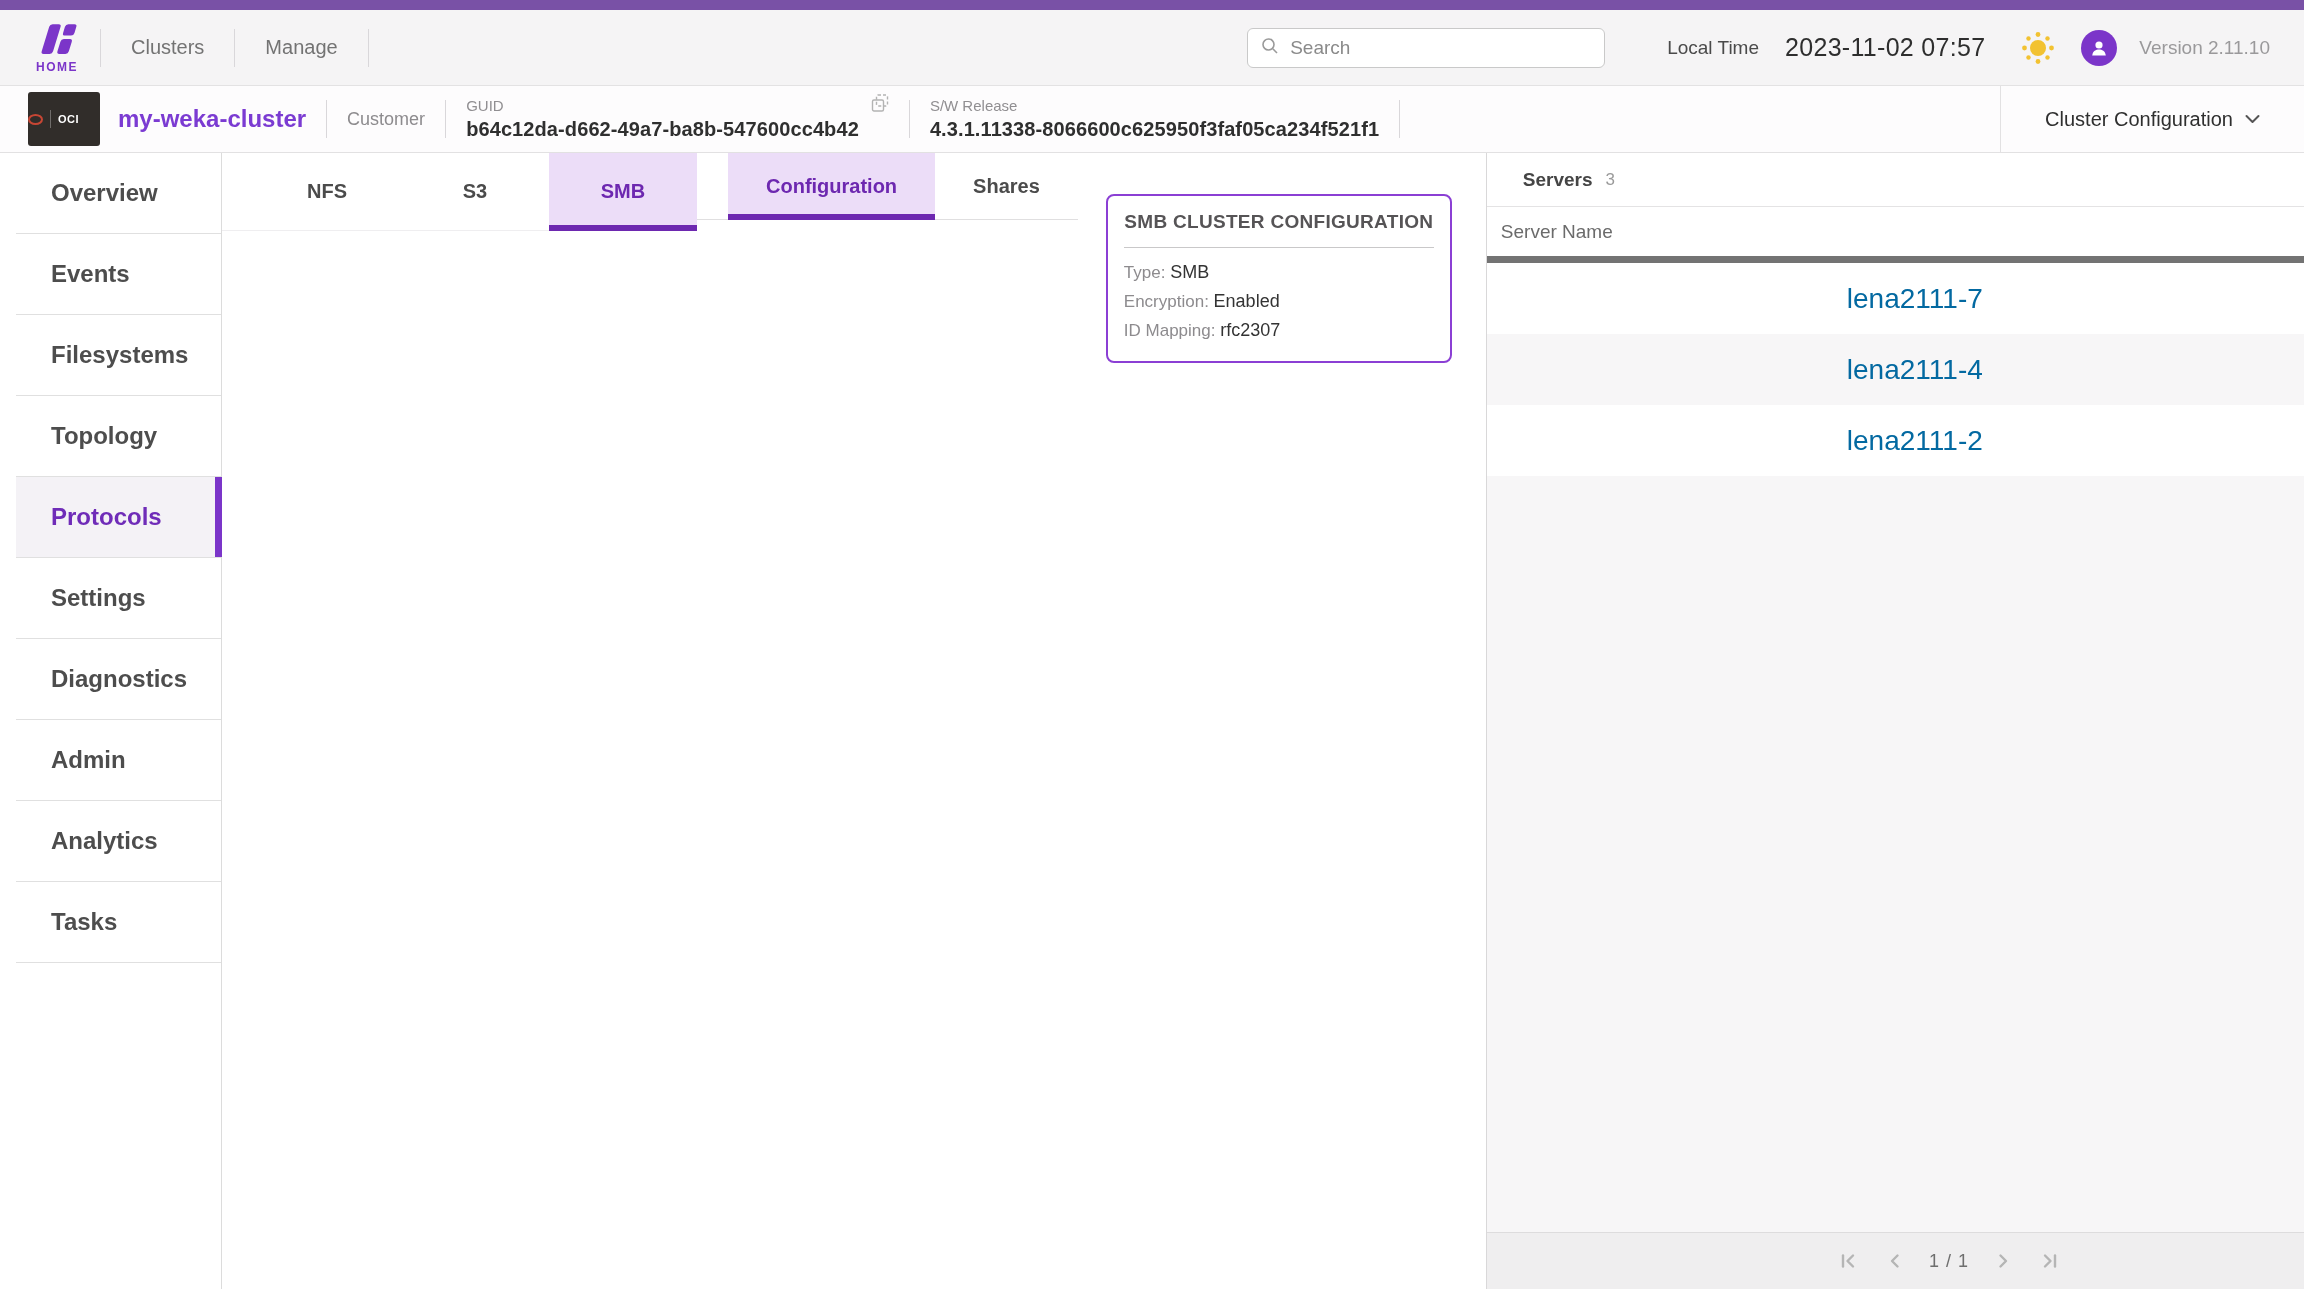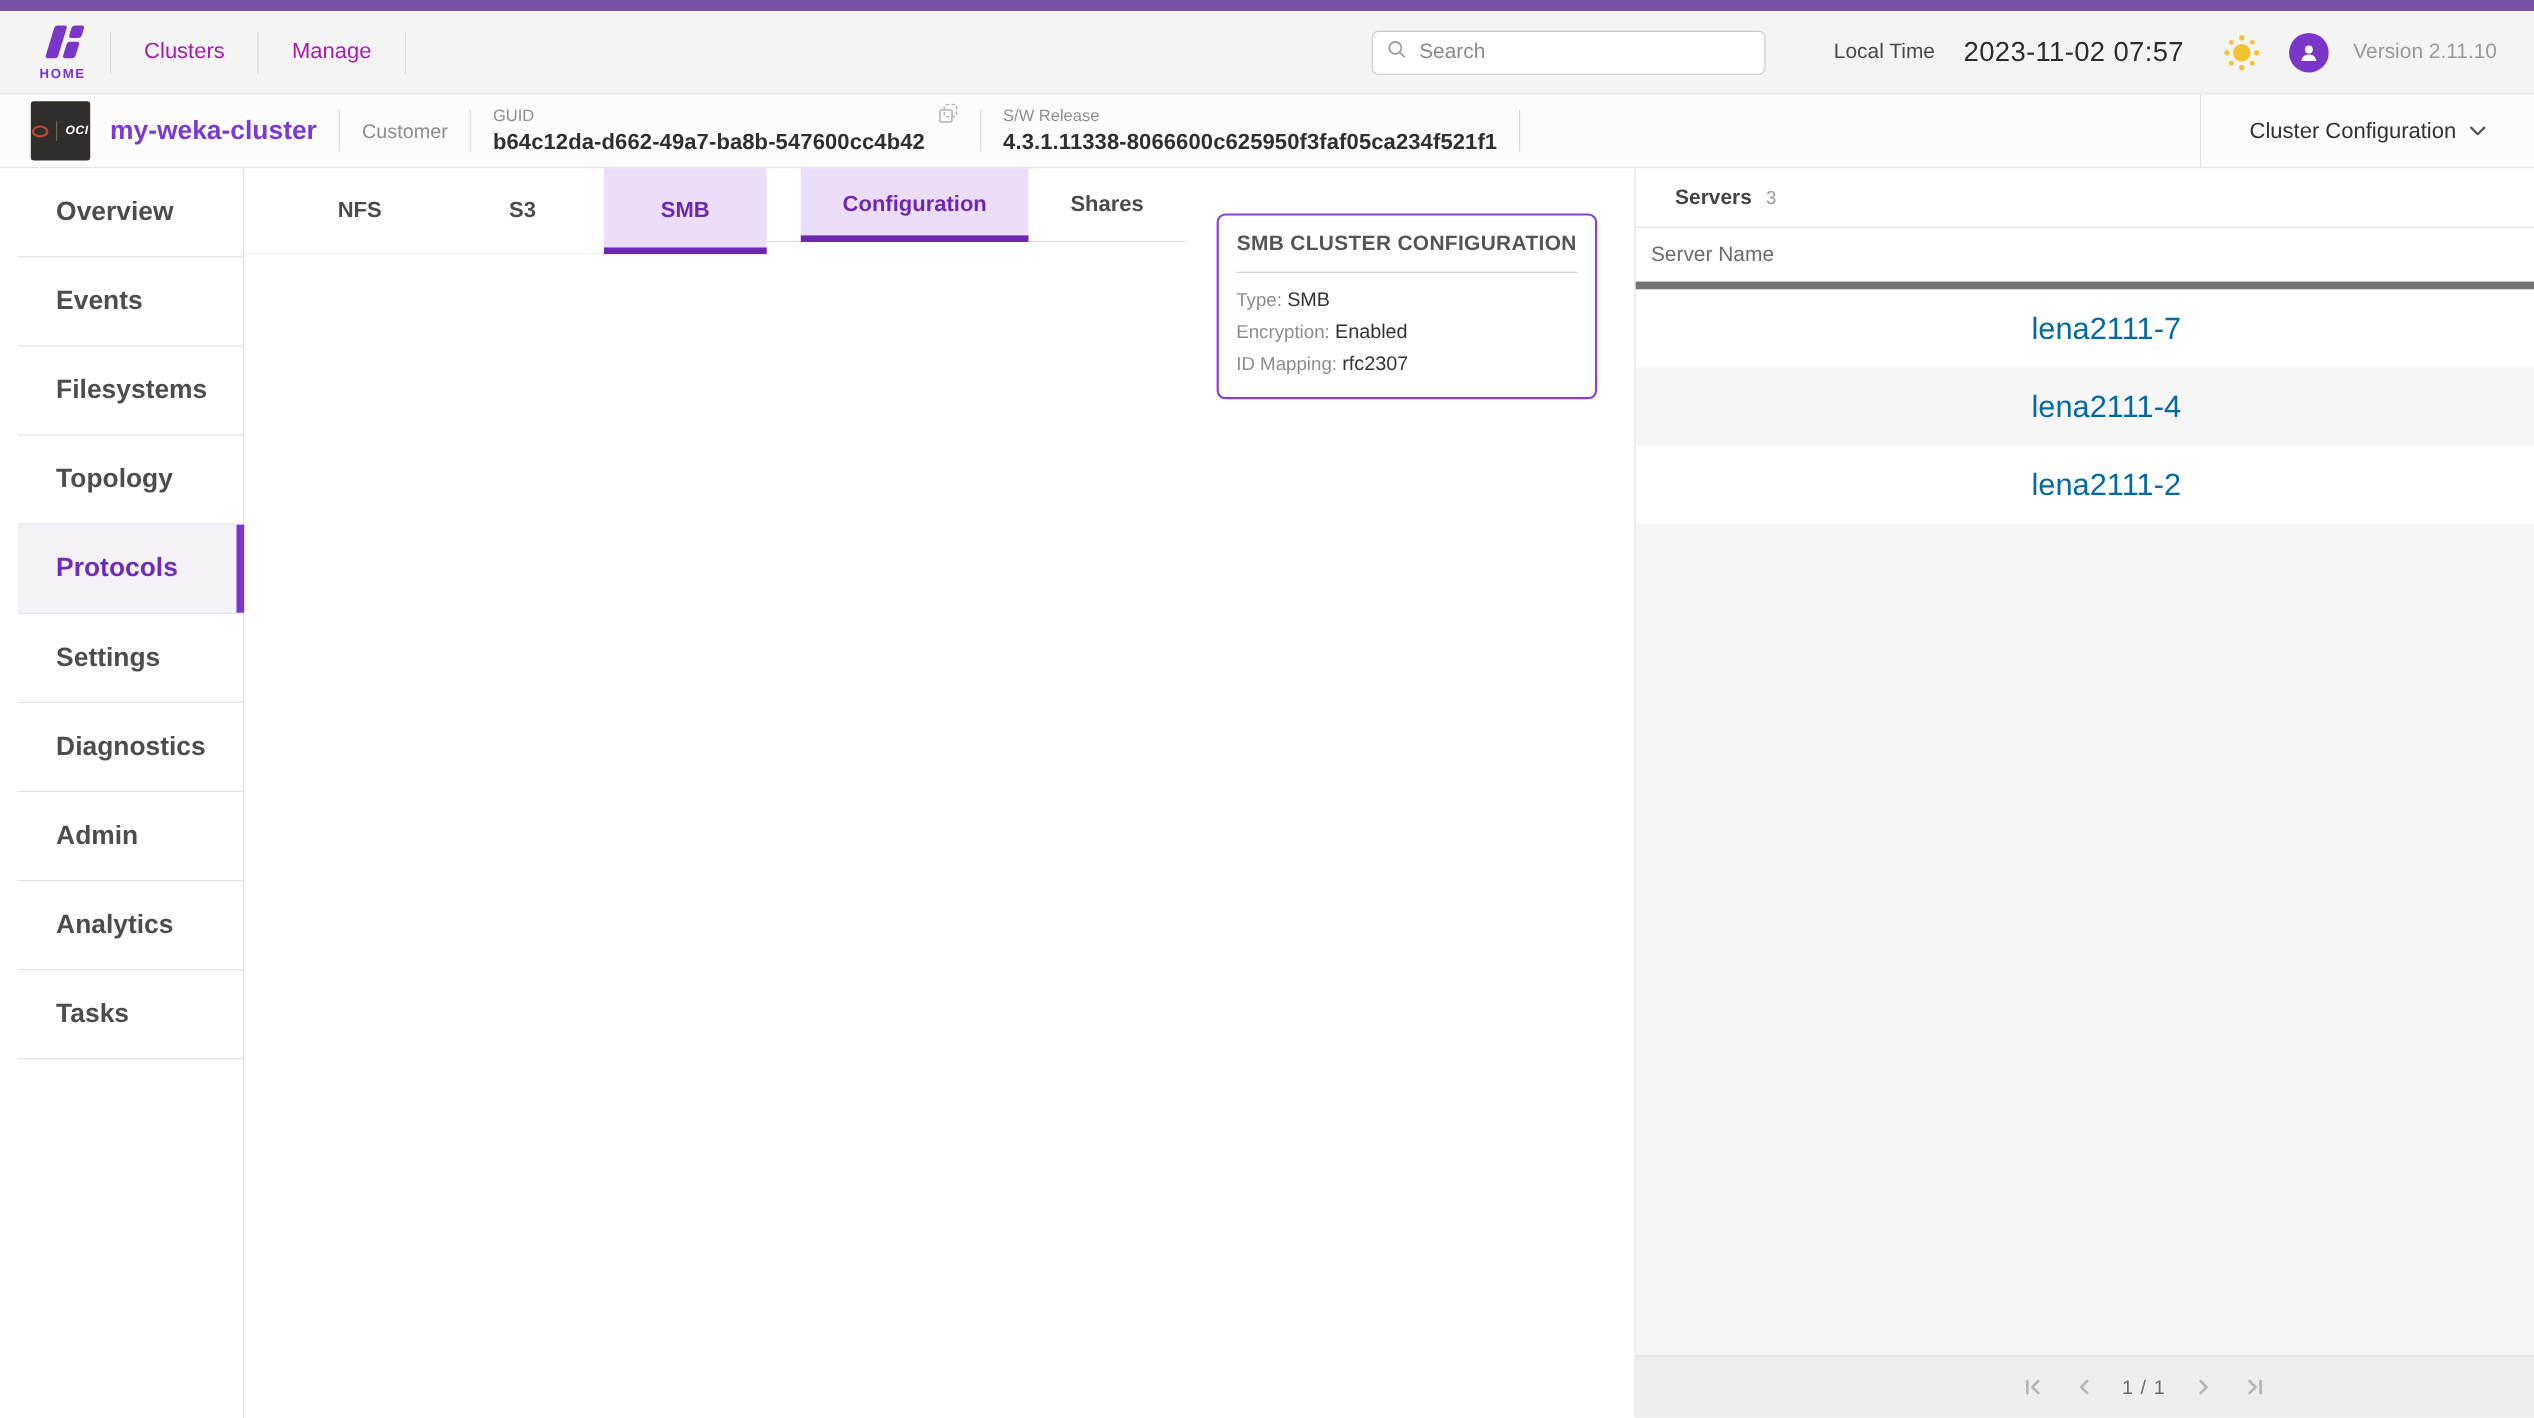--- a/index.html
+++ b/index.html
@@ -11,42 +11,42 @@
   .top-strip { height:10px; background:#7951a6; flex:0 0 auto; }
 
   
   .topbar { height:76px; background:#f5f4f5; border-bottom:1px solid #e3e2e3;
             display:flex; align-items:center; padding:0 34px 0 28px; flex:0 0 auto; }
   .logo { display:flex; flex-direction:column; align-items:center; width:58px; cursor:pointer; }
   .logo-home { font-size:12px; font-weight:700; color:#7b35c9; letter-spacing:1.5px; margin-top:0px; }
   .vdiv { width:1px; height:38px; background:#d9d7da; flex:0 0 auto; }
   .topbar .vdiv { margin:0 4px; }
   .topbar .vdiv.first { margin-left:14px; }
-  .top-nav-item { font-size:20px; color:#a21caf; padding:17px 26px; height:76px;
+  .top-nav-item { font-size:20px; color:#737373; padding:17px 26px; height:76px;
                   display:flex; align-items:center; cursor:pointer; }
 
   .search-box { margin-left:auto; width:358px; height:40px; background:#ffffff;
                 border:1px solid #c9c9c9; border-radius:6px; display:flex; align-items:center;
                 padding:0 12px; gap:10px; }
   .search-box input { border:none; outline:none; background:transparent; font-size:19px;
                       color:#444; width:100%; }
   .search-box input::placeholder { color:#8a8a8a; }
 
   .local-label { font-size:19px; color:#4a4a4a; margin-left:62px; }
   .local-time  { font-size:25px; color:#2e2e2e; font-weight:500; margin-left:26px; letter-spacing:0.3px; }
   .sun-btn { margin-left:36px; cursor:pointer; display:flex; }
   .avatar { margin-left:26px; width:36px; height:36px; border-radius:50%; background:#7b35c9;
             display:flex; align-items:center; justify-content:center; cursor:pointer; }
   .version { font-size:19px; color:#9a999b; margin-left:22px; }
 
   
   .cluster-bar { height:67px; background:#fdfcfd; border-bottom:1px solid #e2e1e2;
                  display:flex; align-items:center; padding-left:28px; position:relative; flex:0 0 auto; }
-  .oci-logo { width:54px; height:54px; background:#312d2a; border-radius:3px;
-              display:flex; align-items:center; justify-content:center; gap:7px; flex:0 0 auto;font-style:italic; }
+  .oci-logo { width:72px; height:54px; background:#312d2a; border-radius:3px;
+              display:flex; align-items:center; justify-content:flex-start; gap:7px; flex:0 0 auto; }
   .oci-o { width:15px; height:11px; border:2.5px solid #c74634; border-radius:50%; }
   .oci-sep { width:1px; height:18px; background:#6f6c6a; }
   .oci-text { color:#ffffff; font-size:11px; font-weight:700; letter-spacing:0.5px; }
   .cluster-name { font-size:24px; font-weight:700; color:#7b3bd2; margin-left:18px; }
   .cluster-bar .vdiv { margin:0 20px; }
   .customer { font-size:18px; color:#8d8b8e; }
   .info-block { display:flex; flex-direction:column; justify-content:flex-start; line-height:1.3; }
   .info-label { font-size:15px; color:#908e91; }
   .info-value { font-size:20px; font-weight:700; color:#2f2f2f; letter-spacing:0.1px; }
   .copy-btn { margin-left:12px; align-self:flex-start; margin-top:8px; cursor:pointer; display:flex; }

